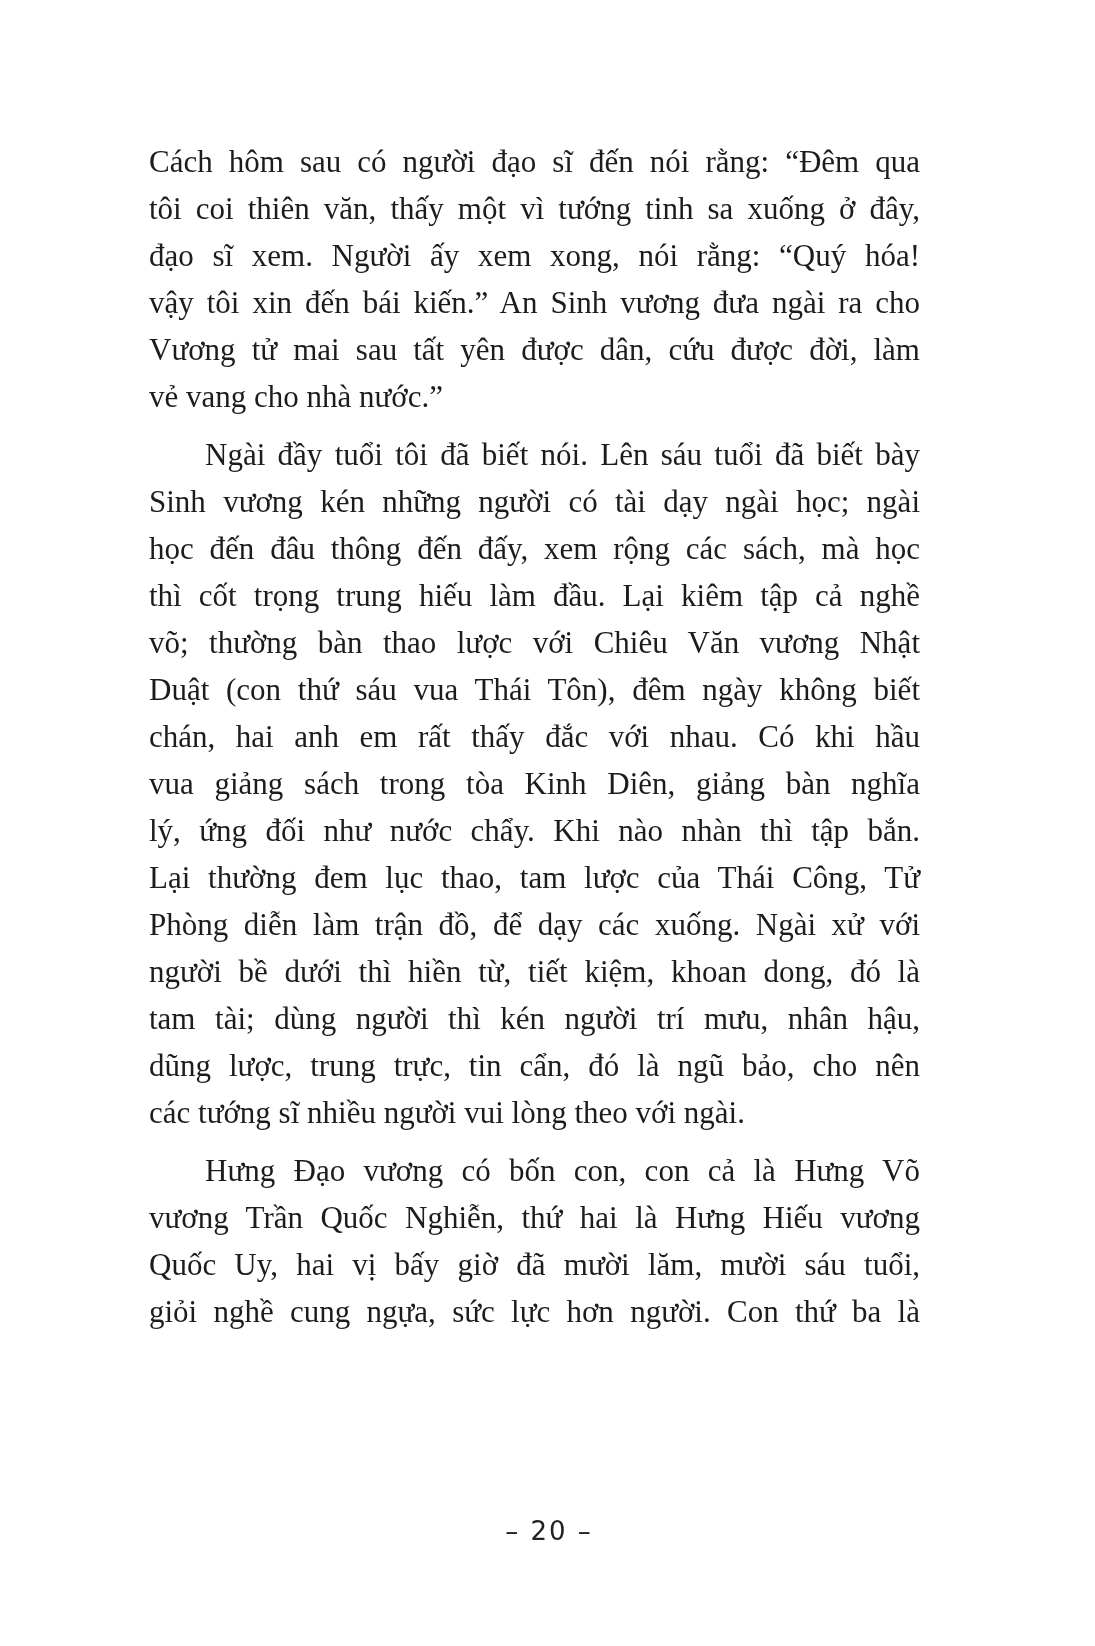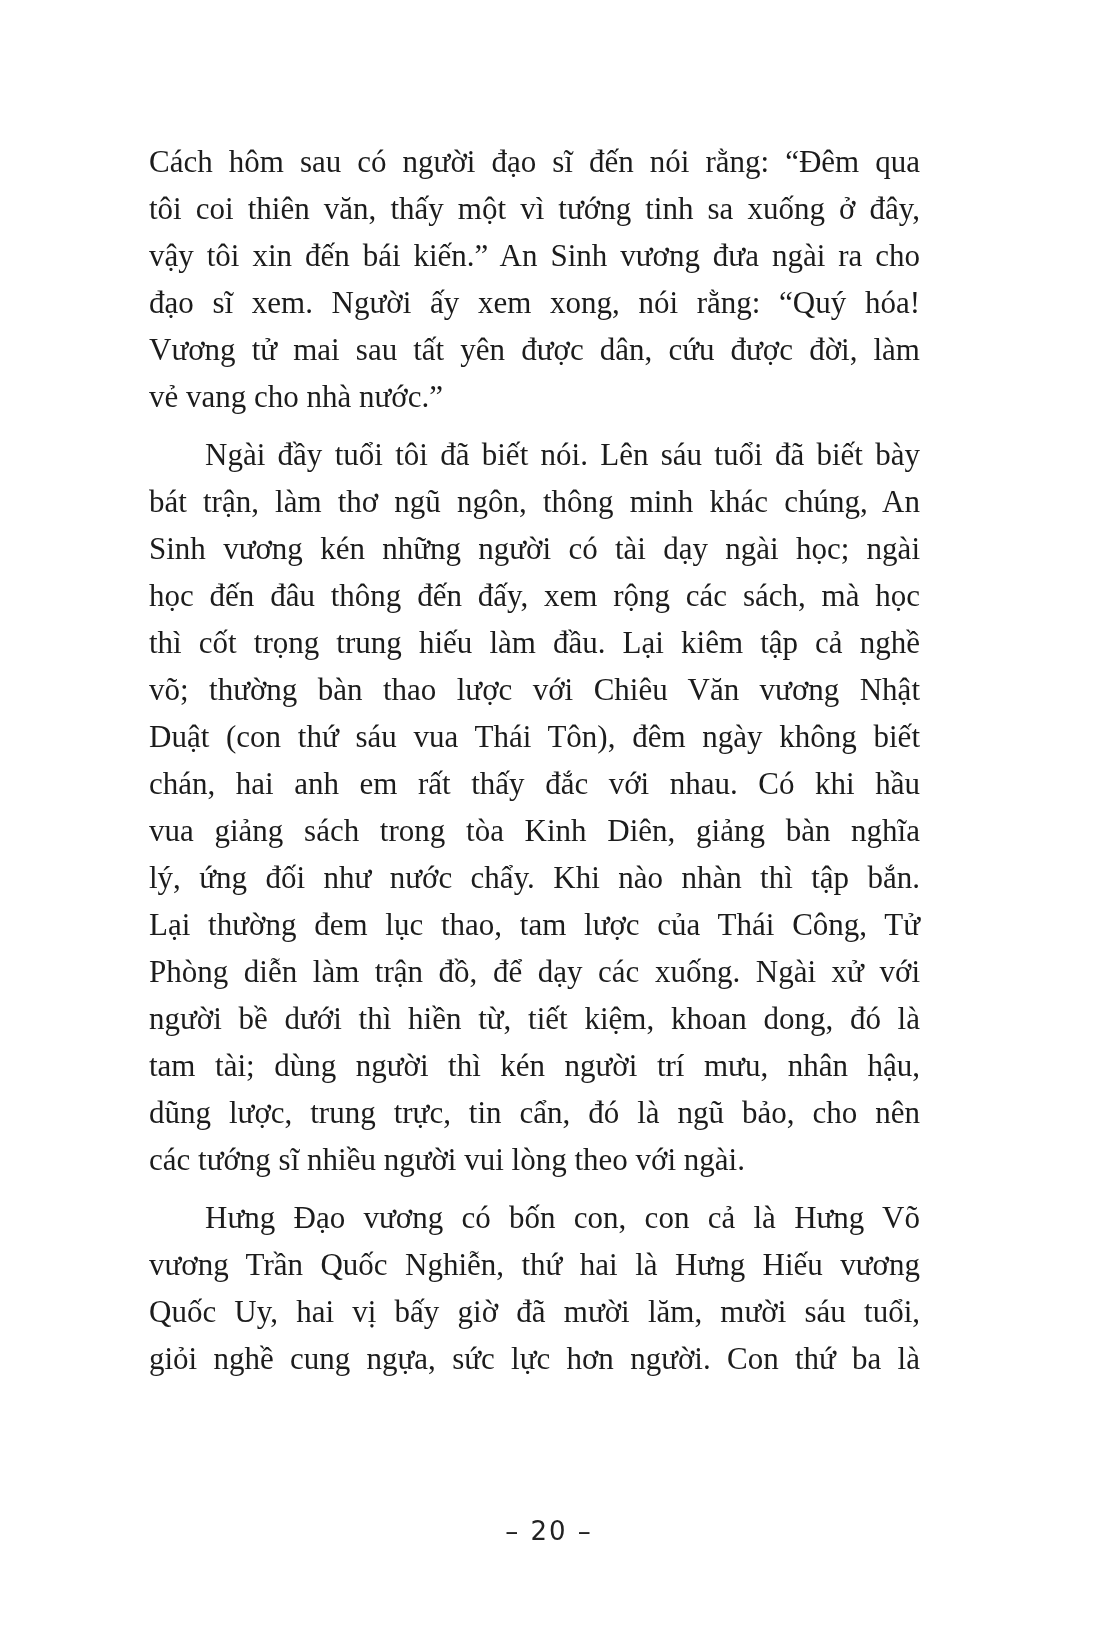--- a/index.html
+++ b/index.html
@@ -50,28 +50,27 @@
   }
 </style>
 </head>
 <body>
 
 <div class="page">
   <div class="text-block">
       <div class="paragraph">
         <div class="line">Cách hôm sau có người đạo sĩ đến nói rằng: “Đêm qua</div>
         <div class="line">tôi coi thiên văn, thấy một vì tướng tinh sa xuống ở đây,</div>
+        <div class="line">đạo sĩ xem. Người ấy xem xong, nói rằng: “Quý hóa!</div>
         <div class="line">vậy tôi xin đến bái kiến.” An Sinh vương đưa ngài ra cho</div>
-        <div class="line">đạo sĩ xem. Người ấy xem xong, nói rằng: “Quý hóa!</div>
         <div class="line">Vương tử mai sau tất yên được dân, cứu được đời, làm</div>
         <div class="line last">vẻ vang cho nhà nước.”</div>
       </div>
       <div class="paragraph indent">
         <div class="line">Ngài đầy tuổi tôi đã biết nói. Lên sáu tuổi đã biết bày</div>
-        <div class="line">bát trận, làm thơ ngũ ngôn, thông minh khác chúng, An</div>
         <div class="line">Sinh vương kén những người có tài dạy ngài học; ngài</div>
         <div class="line">học đến đâu thông đến đấy, xem rộng các sách, mà học</div>
         <div class="line">thì cốt trọng trung hiếu làm đầu. Lại kiêm tập cả nghề</div>
         <div class="line">võ; thường bàn thao lược với Chiêu Văn vương Nhật</div>
         <div class="line">Duật (con thứ sáu vua Thái Tôn), đêm ngày không biết</div>
         <div class="line">chán, hai anh em rất thấy đắc với nhau. Có khi hầu</div>
         <div class="line">vua giảng sách trong tòa Kinh Diên, giảng bàn nghĩa</div>
         <div class="line">lý, ứng đối như nước chẩy. Khi nào nhàn thì tập bắn.</div>
         <div class="line">Lại thường đem lục thao, tam lược của Thái Công, Tử</div>
         <div class="line">Phòng diễn làm trận đồ, để dạy các xuống. Ngài xử với</div>

